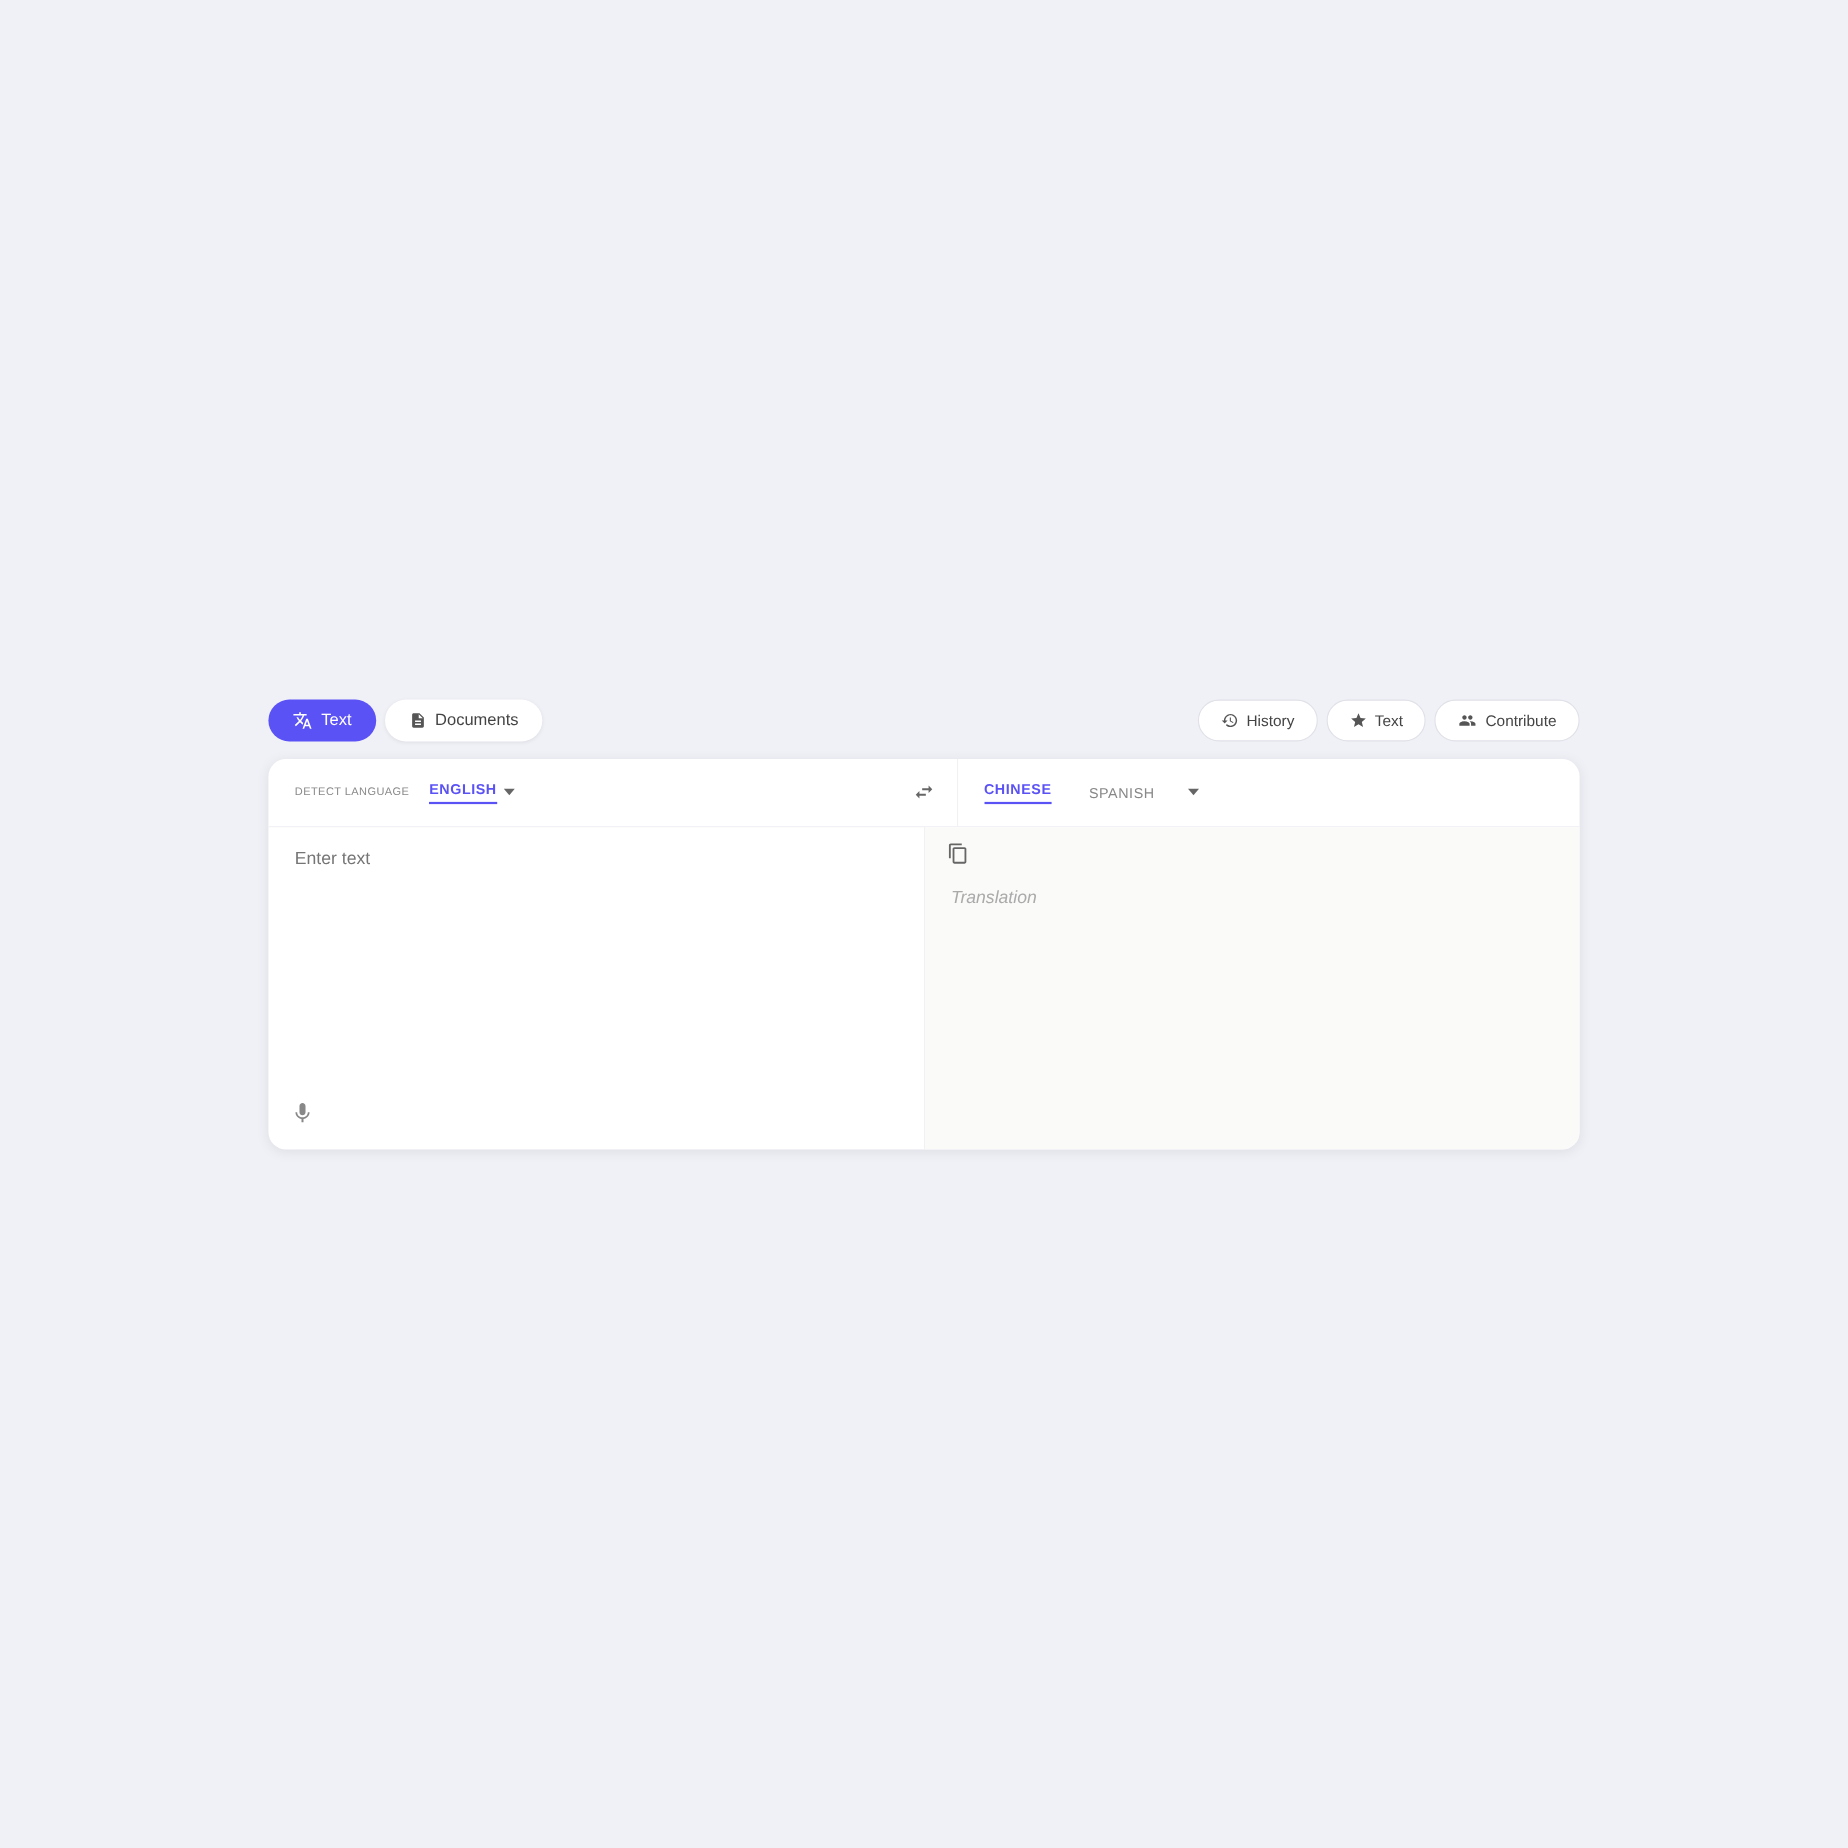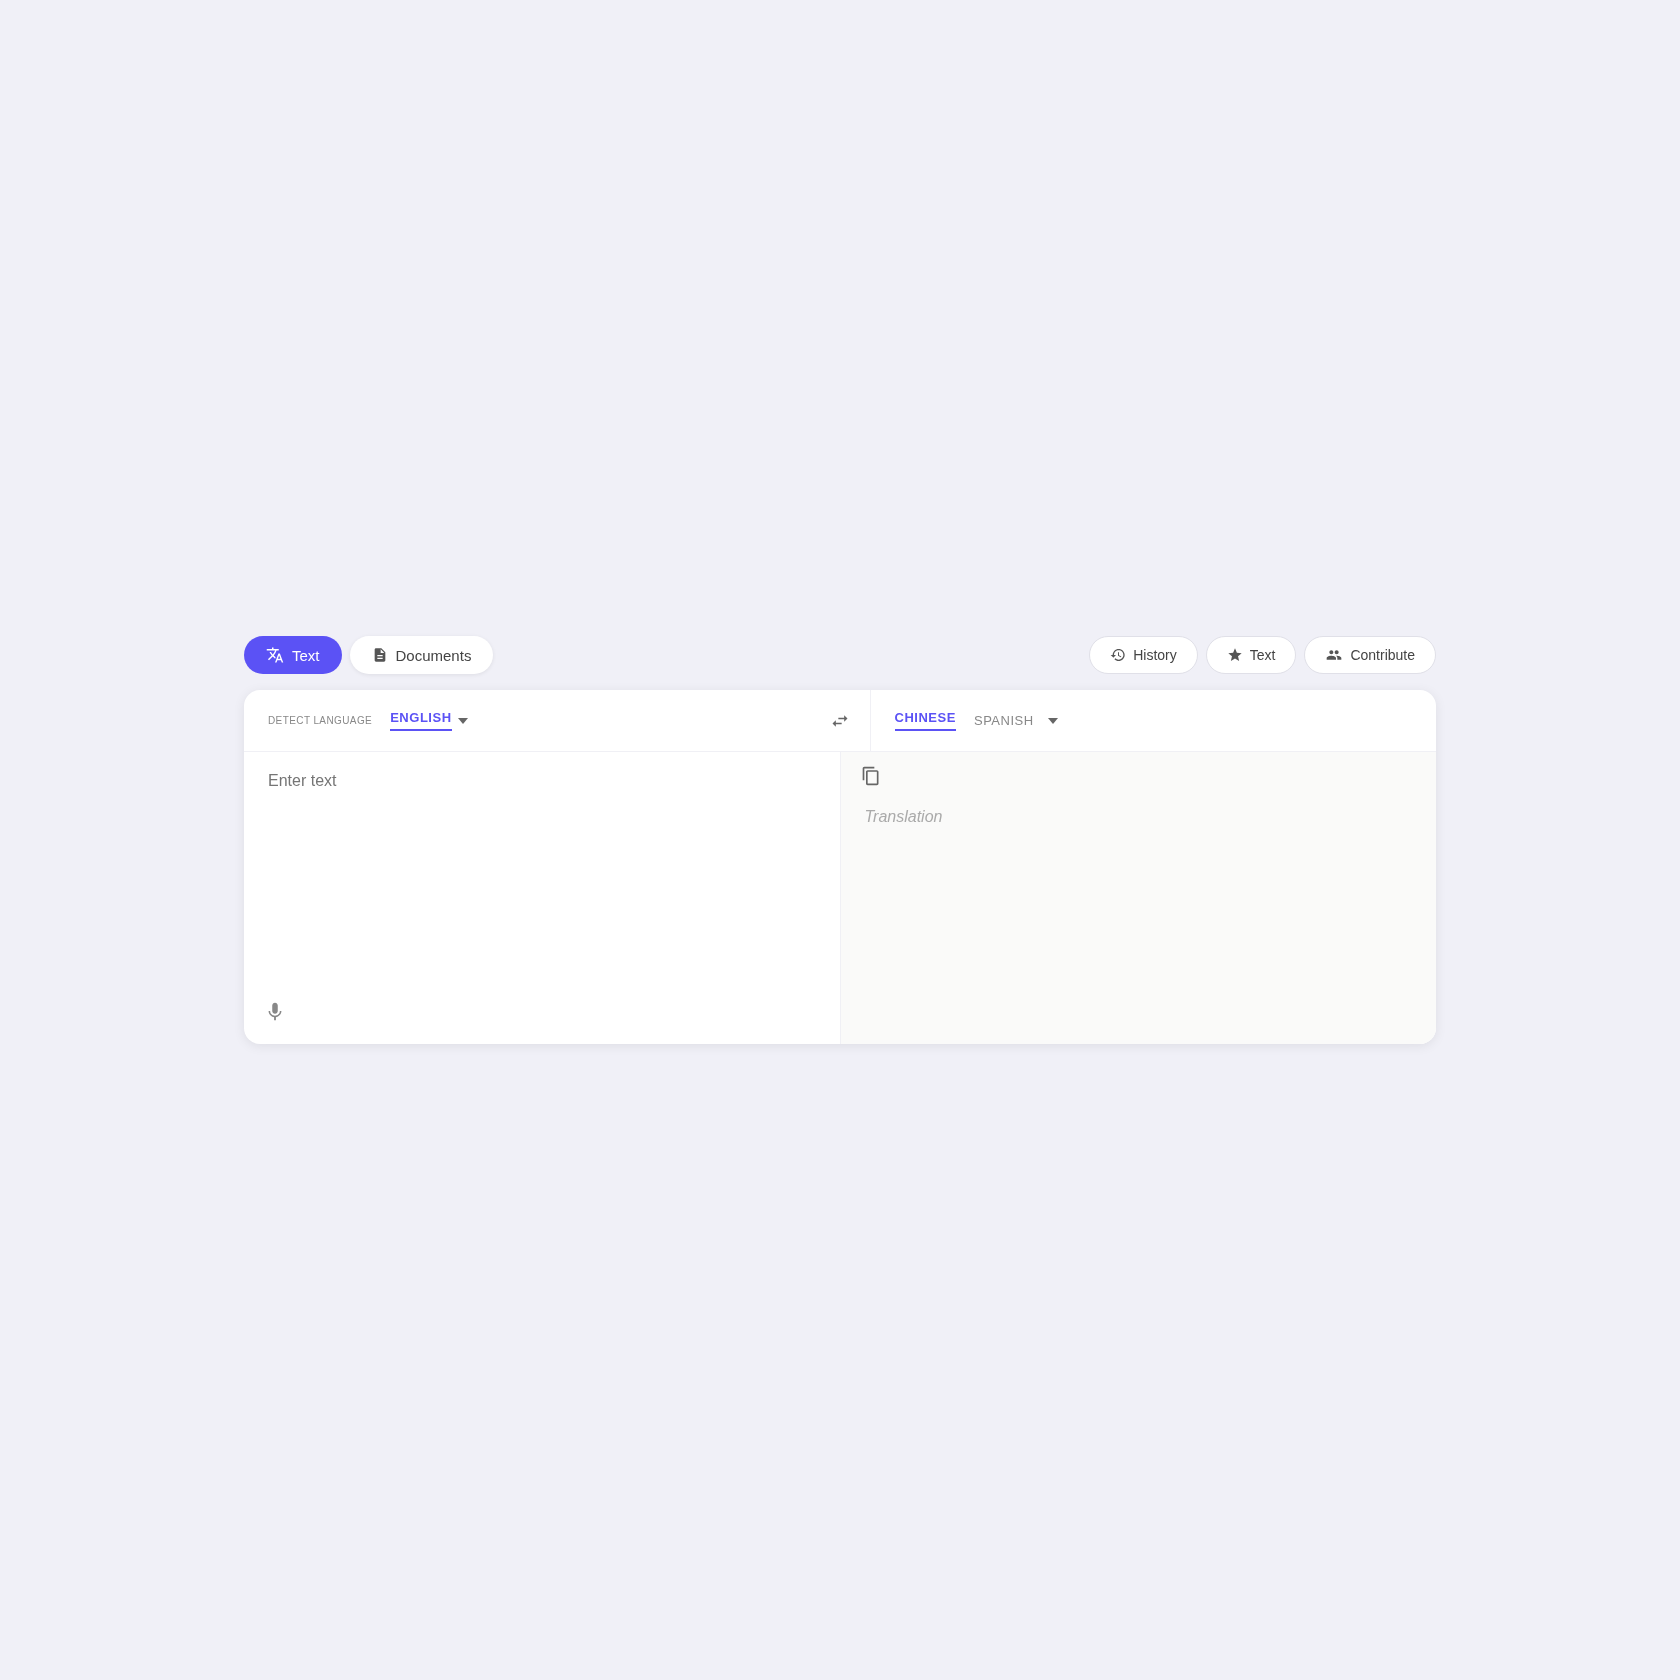--- a/index.html
+++ b/index.html
@@ -153,21 +153,21 @@
       font-size: 18px;
       display: flex;
       align-items: center;
     }
 
     .lang-right {
       flex: 1;
       display: flex;
       align-items: center;
       padding: 20px 24px;
-      gap: 0;
+      gap: 16px;
       border-left: 1px solid #f0f0f5;
     }
 
     .lang-right-selected {
       font-size: 13px;
       color: #5b52f5;
       font-weight: 600;
       letter-spacing: 0.04em;
       text-transform: uppercase;
       border-bottom: 2.5px solid #5b52f5;

